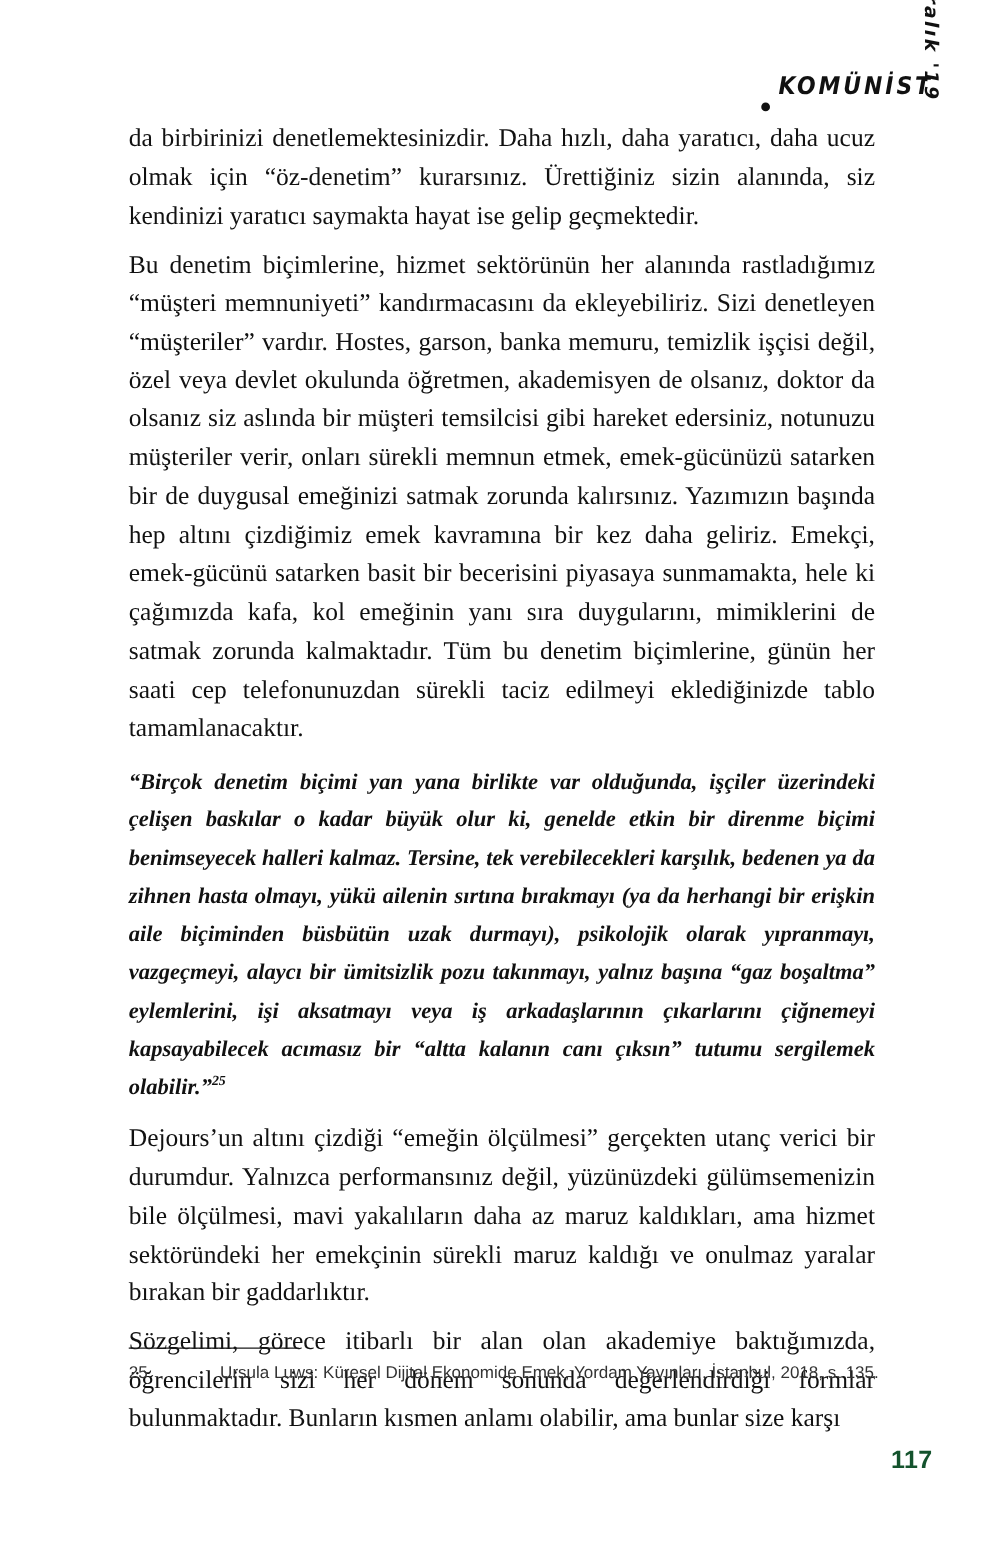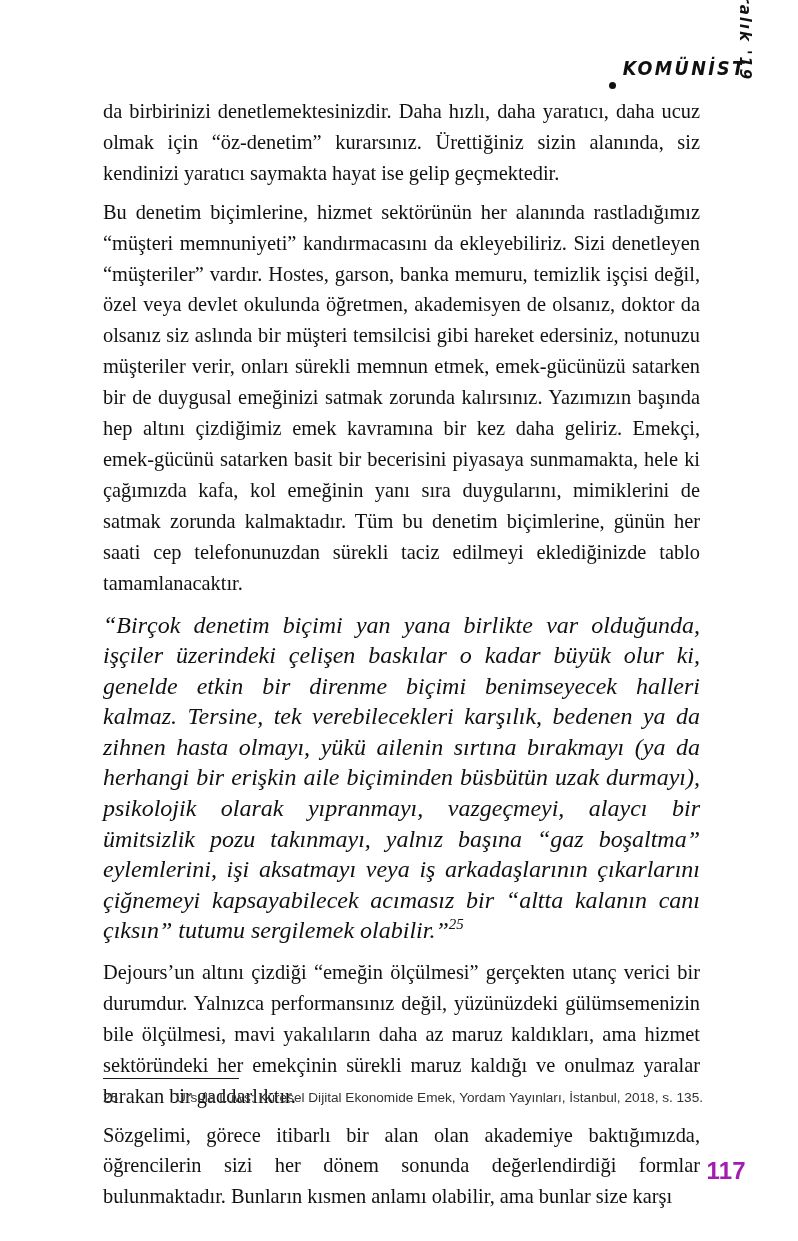--- a/index.html
+++ b/index.html
@@ -85,25 +85,26 @@
     text-align: justify;
     text-justify: inter-word;
     hyphens: manual;
     -webkit-hyphens: manual;
     word-spacing: -0.1px;
   }
   p.body-par + p.body-par { margin-top: 8px; }
 
   p.quote-par {
     margin: 11px 0 11px 0;
-    font-size: 24px;
+    font-size: 18px;
     line-height: 30.6px;
     font-style: italic;
     text-align: justify;
     hyphens: manual;
+    font-weight: bold;
     -webkit-hyphens: manual;
   }
 
   sup.fn-ref {
     font-size: 0.62em;
     vertical-align: super;
     line-height: 0;
     font-style: italic;
   }
 
@@ -138,22 +139,22 @@
     text-align: right;
   }
 
   
   .folio {
     position: absolute;
     right: 52px;
     top: 1157px;
     font-family: "Liberation Sans", "DejaVu Sans", sans-serif;
     font-weight: 700;
-    font-size: 24px;
-    color: #a21caf;
+    font-size: 20px;
+    color: #14532d;
     letter-spacing: 0.3px;
   }
 </style>
 </head>
 <body>
 
 <div class="page">
 
   <div class="running-head">
     <span class="masthead">KOMÜNİST</span>

